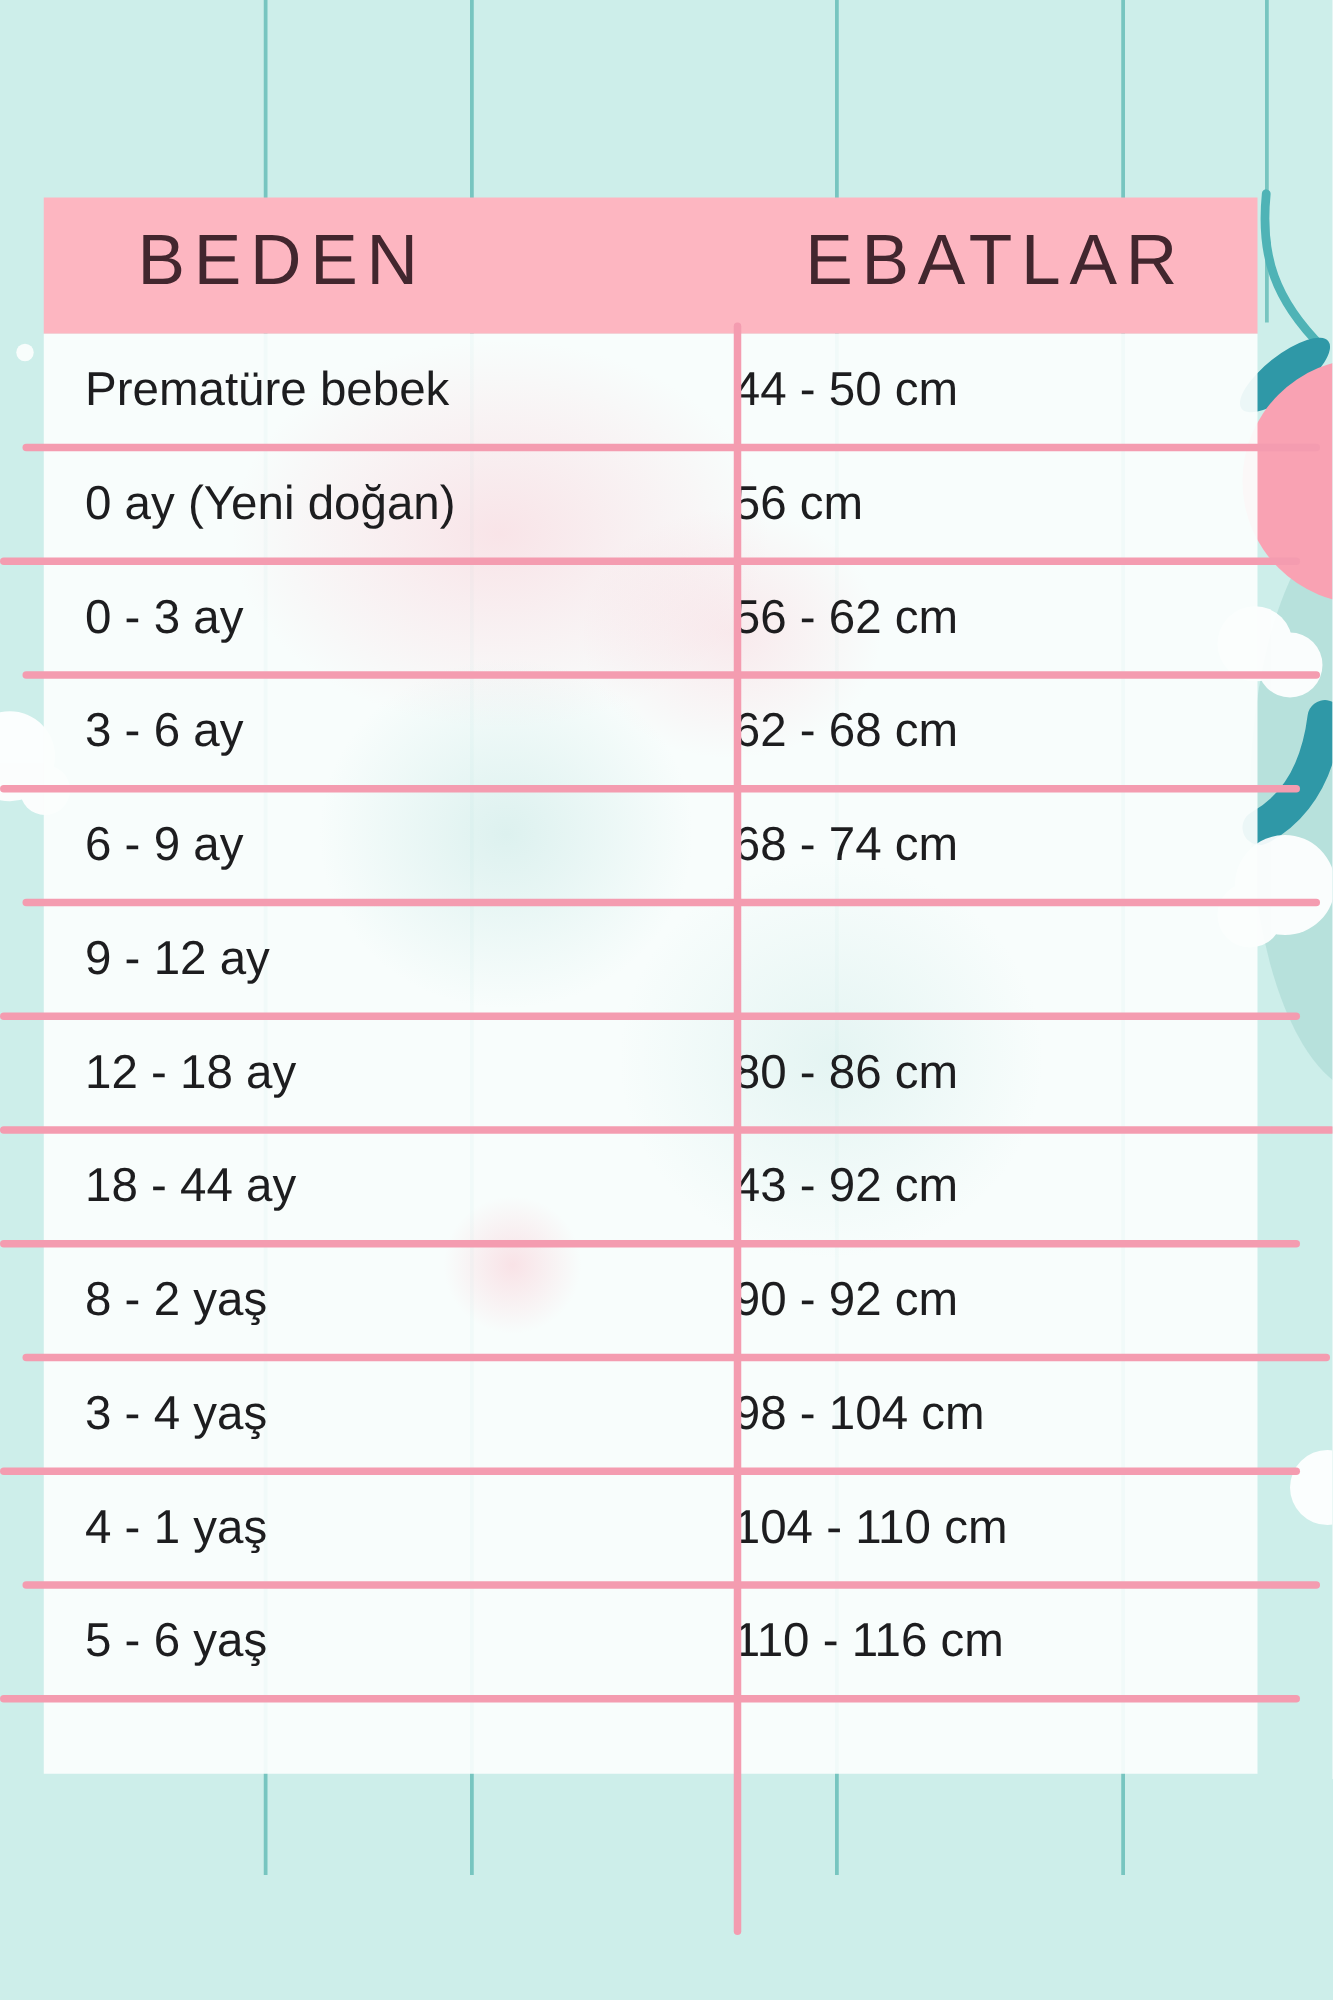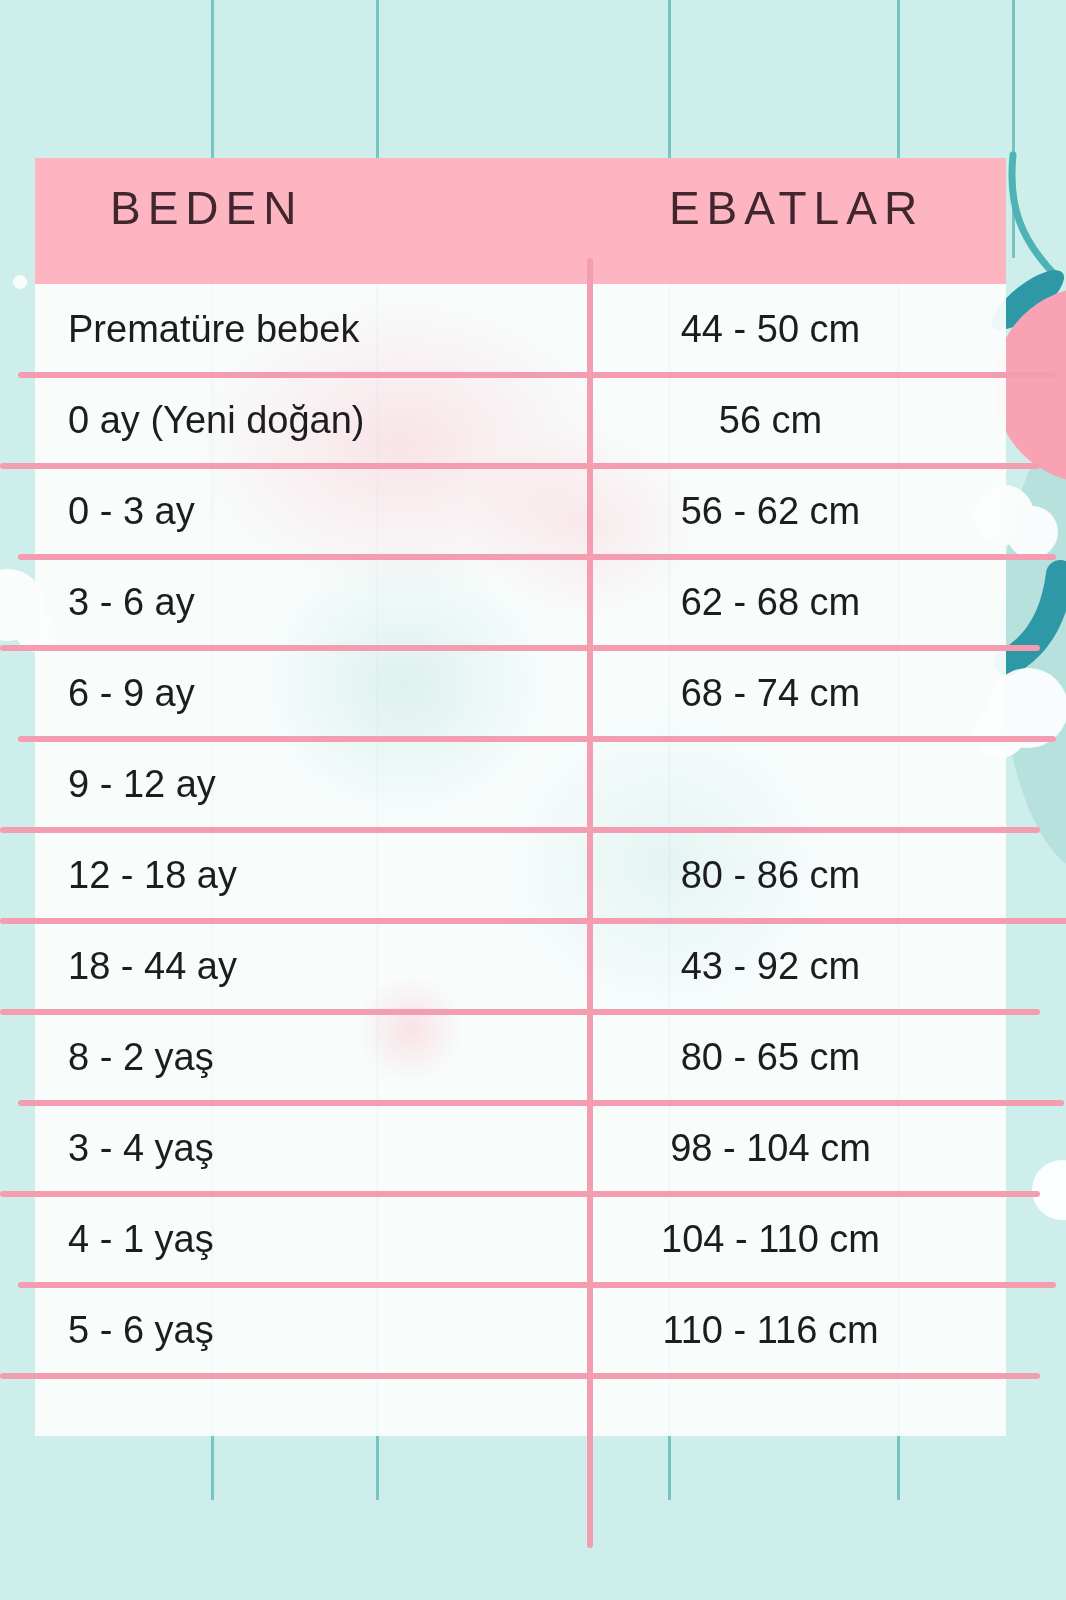--- a/index.html
+++ b/index.html
@@ -11,35 +11,35 @@
   .string.s1{left:211px;height:1500px;}
   .string.s2{left:376px;height:1500px;}
   .string.s3{left:668px;height:1500px;}
   .string.s4{left:897px;height:1500px;}
   .string.s5{left:1012px;height:258px;}
 
   .decor{position:absolute;left:0;top:0;z-index:1;pointer-events:none;}
 
   
   .size-table{position:absolute;left:35px;top:158px;width:971px;z-index:2;}
-  .t-header{display:flex;height:126px;background:#fdb6c1;color:#42262e;
-            font-size:46px;letter-spacing:7px;line-height:100px;white-space:nowrap;}
+  .t-header{display:flex;height:109px;background:#fdb6c1;color:#42262e;
+            font-size:57px;letter-spacing:7px;line-height:100px;white-space:nowrap;}
   .h-size{width:552px;padding-left:75px;box-sizing:border-box;}
   .h-dims{flex:1;text-align:center;}
   .t-body{position:relative;background:rgba(251,254,253,0.93);}
   .blob{position:absolute;border-radius:50%;z-index:0;}
   .blob.p1{left:150px;top:5px;width:430px;height:310px;background:radial-gradient(closest-side,rgba(250,170,185,.30),rgba(250,170,185,0));}
   .blob.p2{left:430px;top:140px;width:240px;height:200px;background:radial-gradient(closest-side,rgba(250,170,185,.24),rgba(250,170,185,0));}
   .blob.t1{left:220px;top:260px;width:300px;height:280px;background:radial-gradient(closest-side,rgba(150,210,205,.28),rgba(150,210,205,0));}
   .blob.t2{left:460px;top:420px;width:340px;height:320px;background:radial-gradient(closest-side,rgba(150,210,205,.20),rgba(150,210,205,0));}
   .blob.p3{left:320px;top:690px;width:110px;height:110px;background:radial-gradient(closest-side,rgba(250,170,185,.32),rgba(250,170,185,0));}
 
   .t-row{position:relative;display:flex;height:91px;line-height:91px;font-size:38px;color:#1d1d1f;z-index:1;white-space:nowrap;}
   .c-size{width:552px;padding-left:33px;box-sizing:border-box;}
-  .c-dims{flex:1;text-align:center;padding-right:52px;box-sizing:border-box;}
+  .c-dims{flex:1;text-align:left;padding-right:52px;box-sizing:border-box;}
   .t-row::after{content:"";position:absolute;bottom:-3px;height:6px;border-radius:3px;
                 background:#f49cb0;left:-35px;right:-34px;}
   .t-row:nth-child(odd)::after{left:-17px;right:-50px;}
   .t-row:nth-child(7)::after{right:-62px;left:-35px;}
   .t-row:nth-child(9)::after{right:-58px;}
   .t-row:nth-child(13)::after{left:-35px;right:-40px;}
   .t-empty{height:60px;background:transparent;}
 
   .v-divider{position:absolute;left:587px;top:258px;width:6px;height:1290px;
              background:#f49cb0;border-radius:3px;z-index:3;}
@@ -119,21 +119,21 @@
     <div class="c-dims">80 - 86 cm</div>
   </div>
 
   <div class="t-row">
     <div class="c-size">18 - 44 ay</div>
     <div class="c-dims">43 - 92 cm</div>
   </div>
 
   <div class="t-row">
     <div class="c-size">8 - 2 yaş</div>
-    <div class="c-dims">80 - 65 cm</div>
+    <div class="c-dims">90 - 92 cm</div>
   </div>
 
 
   <div class="t-row">
     <div class="c-size">3 - 4 yaş</div>
     <div class="c-dims">98 - 104 cm</div>
   </div>
 
   <div class="t-row">
     <div class="c-size">4 - 1 yaş</div>

